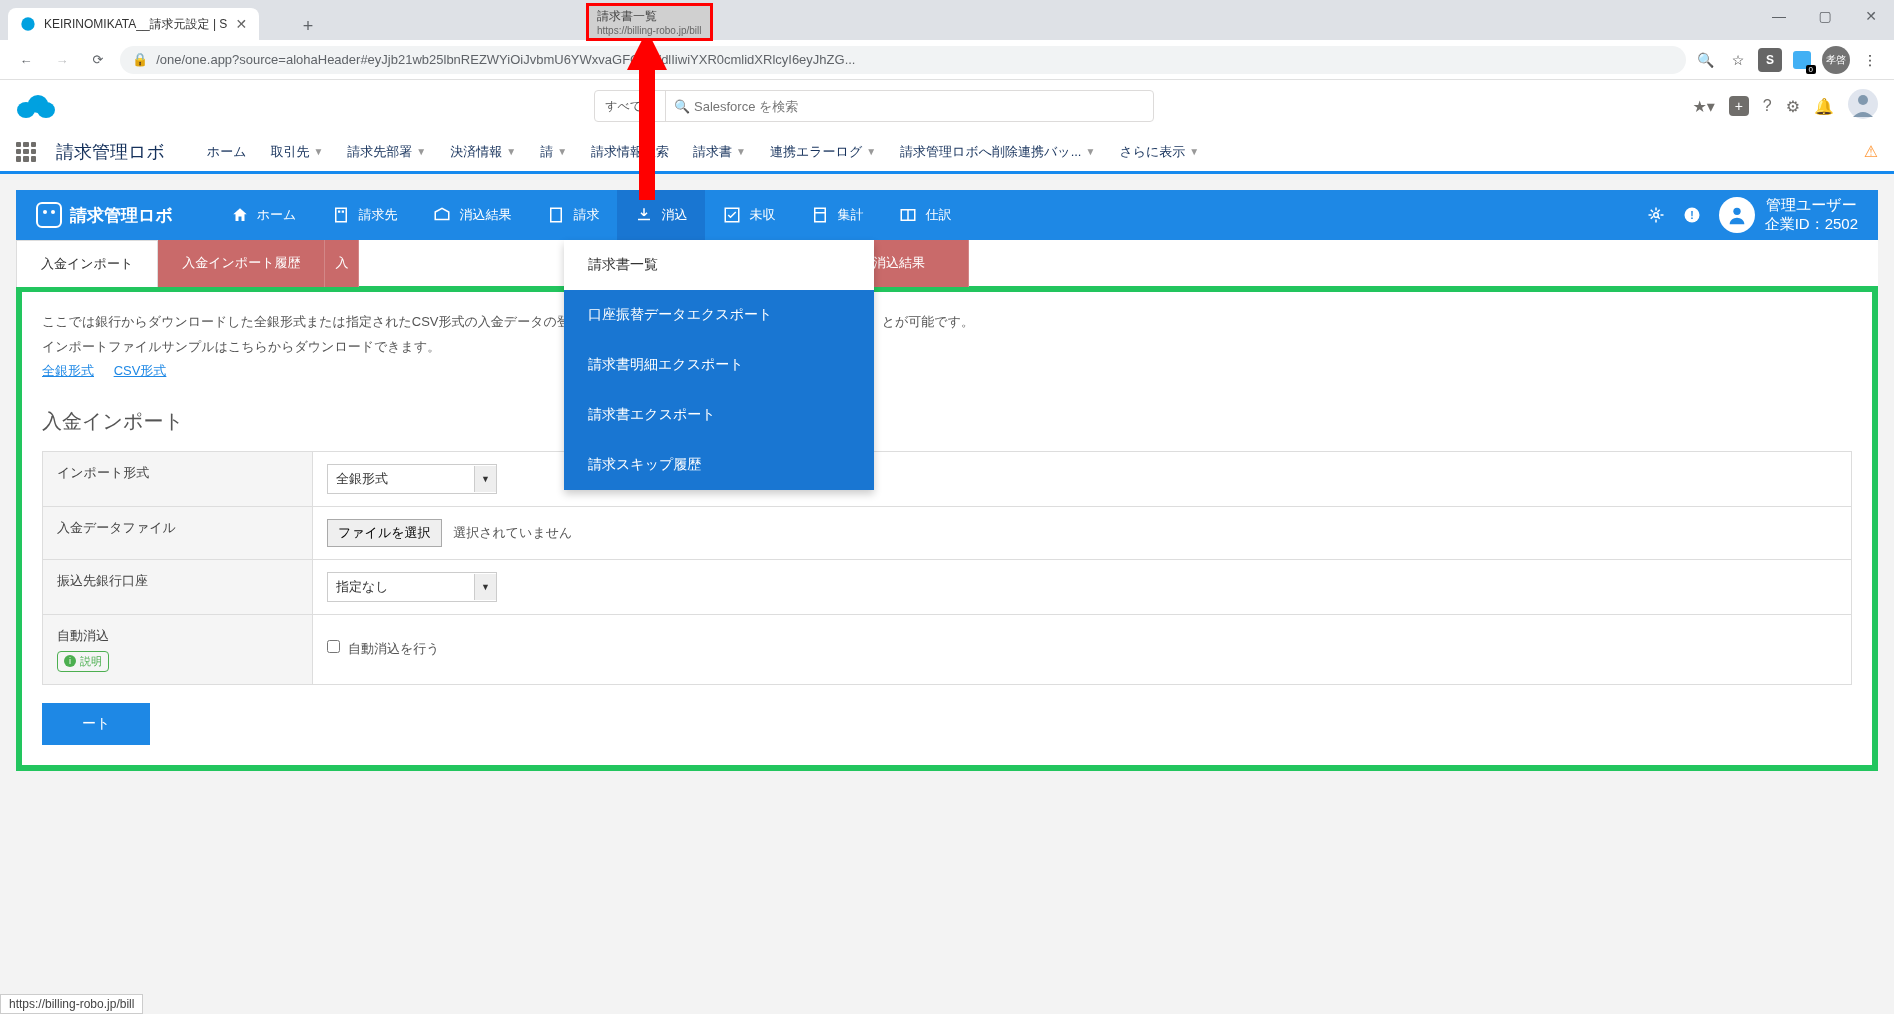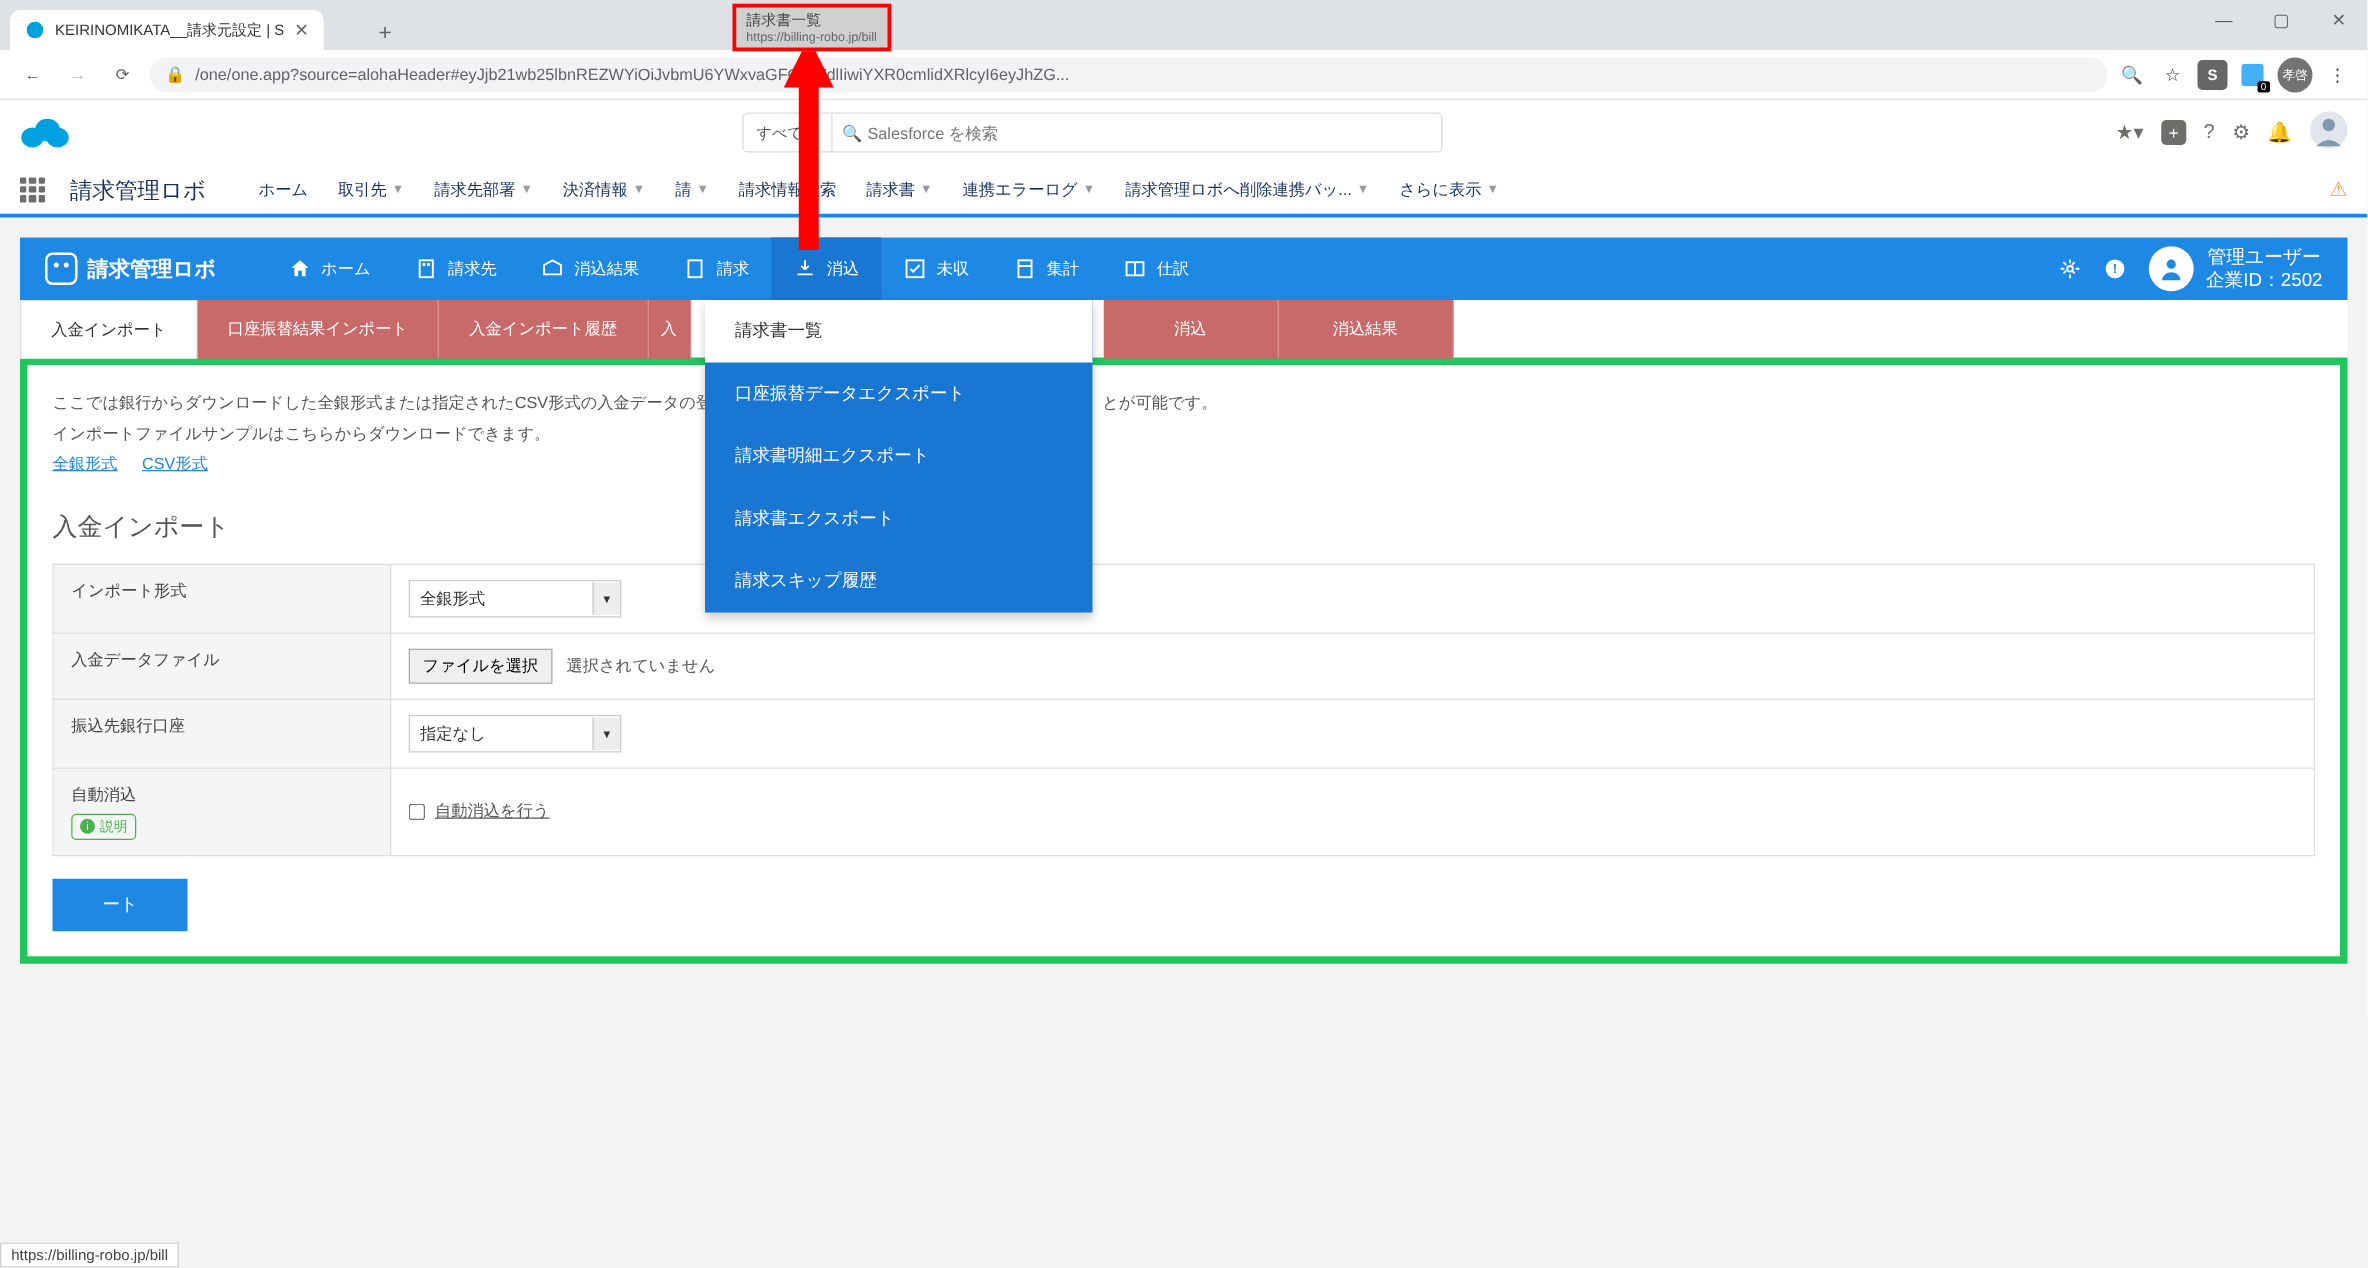--- a/index.html
+++ b/index.html
@@ -87,21 +87,21 @@
     .section-title { font-size: 20px; color: #555; margin: 28px 0 16px; }
 
     .form-table { width: 100%; border-collapse: collapse; }
     .form-table td { border: 1px solid #ddd; padding: 12px 14px; font-size: 13px; }
     .form-table .label-cell { background: #f5f5f5; width: 270px; font-weight: 500; color: #444; vertical-align: top; }
     .form-table select, .form-table .select-like { border: 1px solid #ccc; padding: 5px 8px; font-size: 13px; min-width: 170px; background: #fff; display: inline-flex; align-items: center; justify-content: space-between; }
     .select-like .chev-d { background: #eee; border-left: 1px solid #ccc; padding: 0 6px; margin: -5px -8px -5px 8px; height: 26px; display: flex; align-items: center; font-size: 9px; }
     .file-btn { border: 1px solid #aaa; background: #efefef; padding: 4px 10px; font-size: 13px; }
     .file-status { margin-left: 8px; color: #555; }
     .badge { display: inline-flex; align-items: center; gap: 4px; border: 1px solid #4caf50; color: #4caf50; padding: 2px 6px; border-radius: 4px; font-size: 11px; margin-top: 6px; }
-    .chk-label { display: flex; align-items: center; gap: 8px; color: #555; text-decoration: underline; }
+    .chk-label { display: flex; align-items: flex-start; gap: 8px; color: #555; }
 
     .submit-btn { background: #1e88e5; color: #fff; border: none; padding: 12px 40px; font-size: 14px; margin-top: 18px; }
 
     .status-bar { position: fixed; bottom: 0; left: 0; background: #fff; border: 1px solid #ccc; padding: 2px 8px; font-size: 12px; color: #444; }
 
     .icon-svg { width: 18px; height: 18px; fill: currentColor; }
     .icon-svg-sm { width: 16px; height: 16px; fill: currentColor; }
   </style>
 </head>
 <body>
@@ -334,21 +334,20 @@
     <div class="dropdown">
       <div class="dropdown-item hover">請求書一覧</div>
       <div class="dropdown-item">口座振替データエクスポート</div>
       <div class="dropdown-item">請求書明細エクスポート</div>
       <div class="dropdown-item">請求書エクスポート</div>
       <div class="dropdown-item">請求スキップ履歴</div>
     </div>
 
     <div class="tabs">
       <div class="tab active">入金インポート</div>
-      <div class="tab">口座振替結果インポート</div>
       <div class="tab">入金インポート履歴</div>
       <div class="tab" style="min-width:30px;padding:14px 10px">入</div>
       <div class="tab" style="margin-left:330px">消込</div>
       <div class="tab">消込結果</div>
     </div>
 
     <div class="content">
       <div class="desc">ここでは銀行からダウンロードした全銀形式または指定されたCSV形式の入金データの登　　　　　　　　　　　　　　　　　　　　　　　　とが可能です。</div>
       <div class="desc">インポートファイルサンプルはこちらからダウンロードできます。</div>
       <div class="links">

